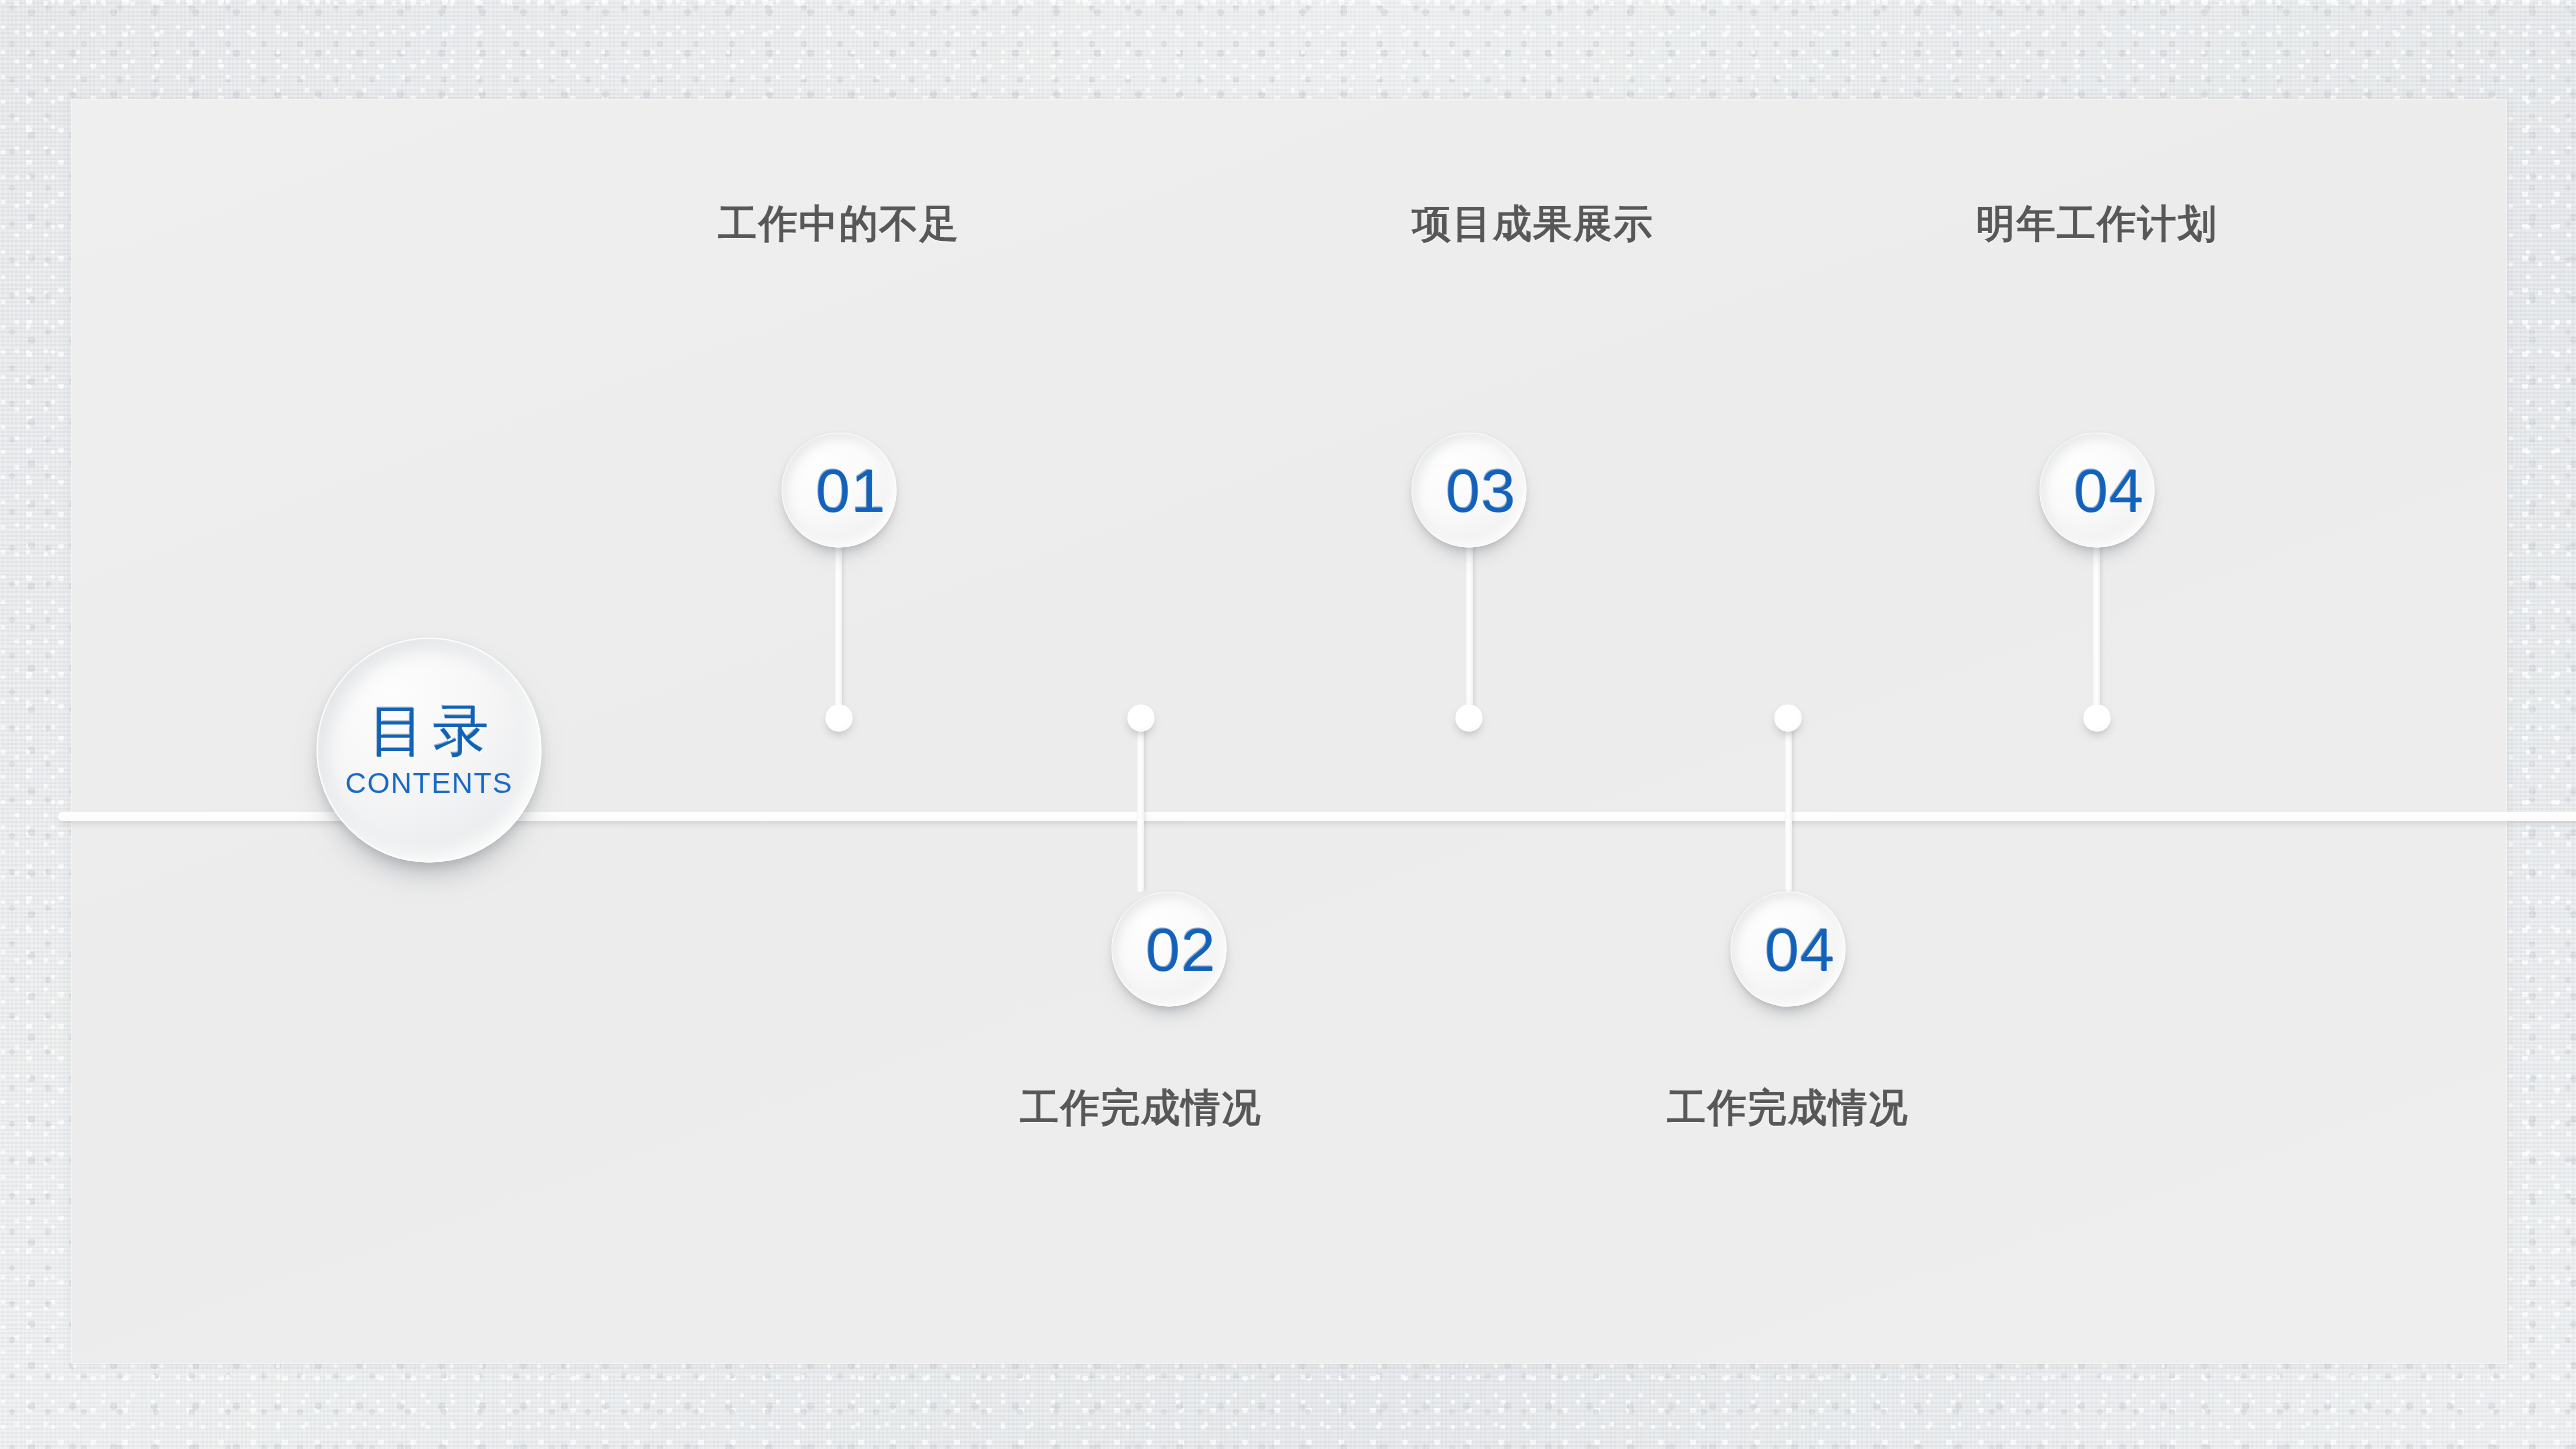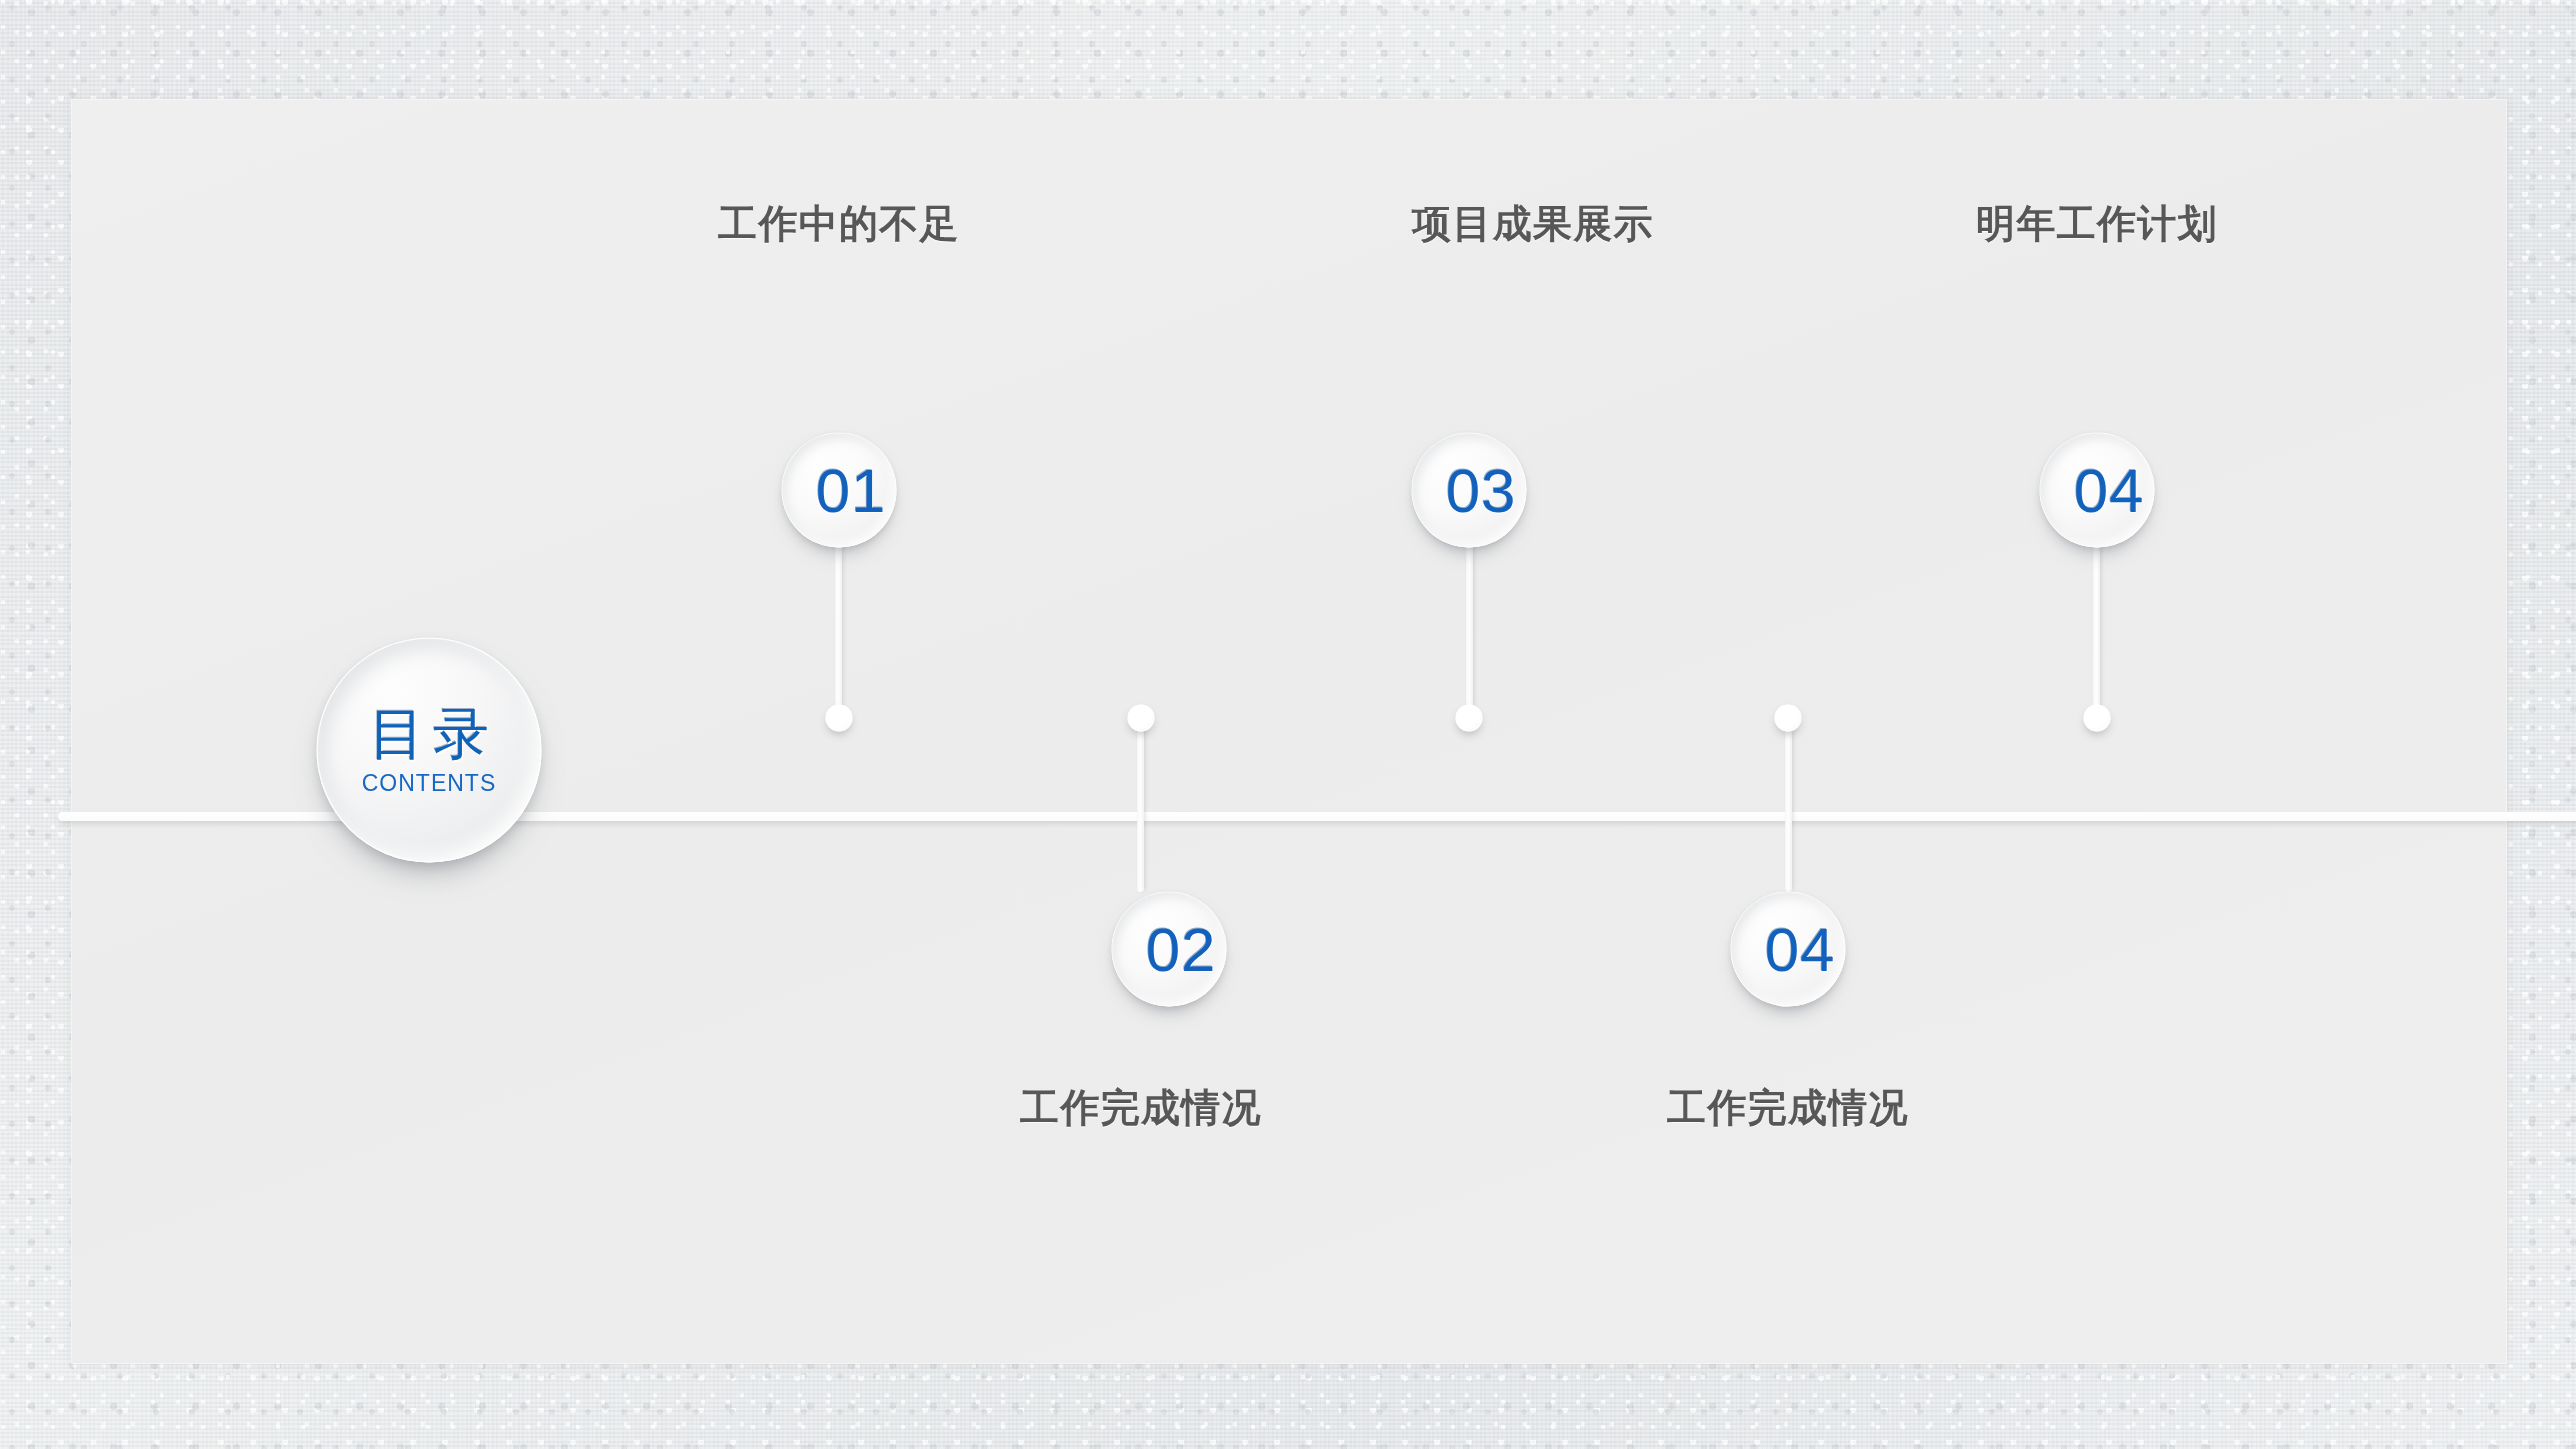--- a/index.html
+++ b/index.html
@@ -101,21 +101,21 @@
     z-index:6;
   }
   #contents-disc .cn{
     font-size:56px;font-weight:400;letter-spacing:8px;text-indent:8px;
     color:#0f62b8;line-height:1;
     text-shadow:1.3px 2px 0 rgba(255,255,255,.95),
                 -0.7px -0.7px 0 rgba(10,60,120,.38);
   }
   #contents-disc .en{
     margin-top:10.7px;
-    font-size:23px;font-weight:400;letter-spacing:1px;
+    font-size:29px;font-weight:400;letter-spacing:1px;
     color:#1668c4;line-height:1;
   }
 
   
   .caption{
     position:absolute;transform:translate(-50%,-50%);
     font-size:39px;font-weight:700;letter-spacing:1.3px;
     color:#575757;white-space:nowrap;
     text-shadow:0 0.7px 0 rgba(255,255,255,.8);
   }

